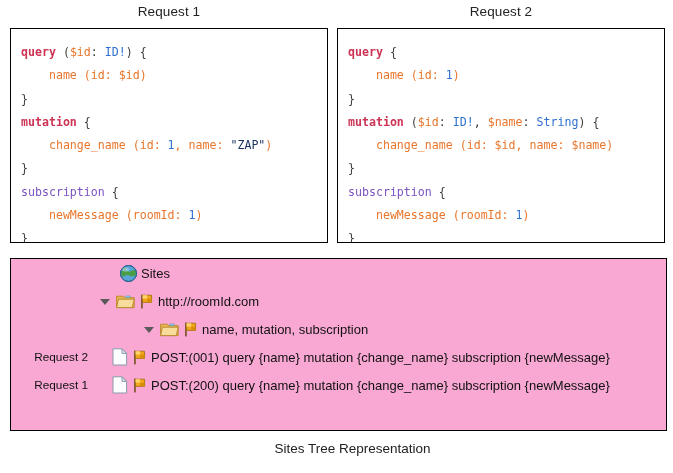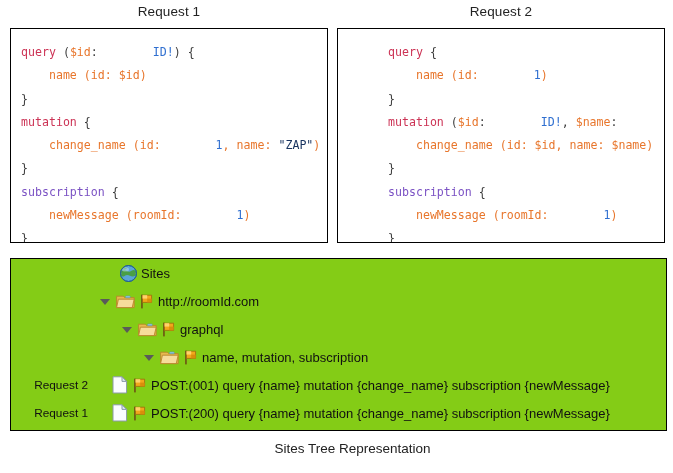--- a/index.html
+++ b/index.html
@@ -32,49 +32,49 @@
   .code-panel {
     position: absolute;
     top: 28px;
     height: 215px;
     box-sizing: border-box;
     border: 1.4px solid #000000;
     background: #ffffff;
     overflow: hidden;
   }
   #panel-req1 { left: 10px;  width: 318px; }
-  #panel-req2 { left: 337px; width: 328px; padding-left: 40px; }
+  #panel-req2 { left: 337px; width: 328px; }
 
   .code-body {
     font-family: "DejaVu Sans Mono", "Liberation Mono", monospace;
     font-size: 11.6px;
     line-height: 23.3px;
     padding: 12px 0 0 10px;
     white-space: pre;
   }
   .code-line { white-space: pre; }
 
   
-  .t-op     { color: #cc3355; }  
+  .t-op     { color: #cc3355; font-weight: bold; }  
   .t-sub    { color: #7b52c4; }  
   .t-field  { color: #e8762c; margin-top: 8px; }  
-  .t-type   { color: #2f6fd0; margin-left: 48px; }  
+  .t-type   { color: #2f6fd0; }  
   .t-punc   { color: #3d3d3d; }  
   .t-str    { color: #17325e; }  
 
   
   #tree-panel {
     position: absolute;
     left: 10px;
     top: 258px;
     width: 657px;
     height: 173px;
     box-sizing: border-box;
     border: 1.4px solid #000000;
-    background: #84cc16;
+    background: #f9a8d4;
     overflow: hidden;
   }
   .tree-row {
     position: relative;
     height: 28px;
     display: flex;
     align-items: center;
     font-size: 13px;
     color: #111111;
     white-space: nowrap;
@@ -170,31 +170,20 @@
         <span class="twisty"></span>
         <svg width="19" height="16" viewBox="0 0 19 16" class="icon ic-folder">
           <use xlink:href="#g-folder"></use>
         </svg>
         <svg width="14" height="15" viewBox="0 0 14 15" class="icon ic-flag">
           <use xlink:href="#g-flag"></use>
         </svg>
         <span class="row-label">http://roomId.com</span>
       </div>
       <div class="tree-row">
-        <span class="req-tag" style="width: 110px;"></span>
-        <span class="twisty"></span>
-        <svg width="19" height="16" viewBox="0 0 19 16" class="icon ic-folder">
-          <use xlink:href="#g-folder"></use>
-        </svg>
-        <svg width="14" height="15" viewBox="0 0 14 15" class="icon ic-flag">
-          <use xlink:href="#g-flag"></use>
-        </svg>
-        <span class="row-label">graphql</span>
-      </div>
-      <div class="tree-row">
         <span class="req-tag" style="width: 132px;"></span>
         <span class="twisty"></span>
         <svg width="19" height="16" viewBox="0 0 19 16" class="icon ic-folder">
           <use xlink:href="#g-folder"></use>
         </svg>
         <svg width="14" height="15" viewBox="0 0 14 15" class="icon ic-flag">
           <use xlink:href="#g-flag"></use>
         </svg>
         <span class="row-label">name, mutation, subscription</span>
       </div>

